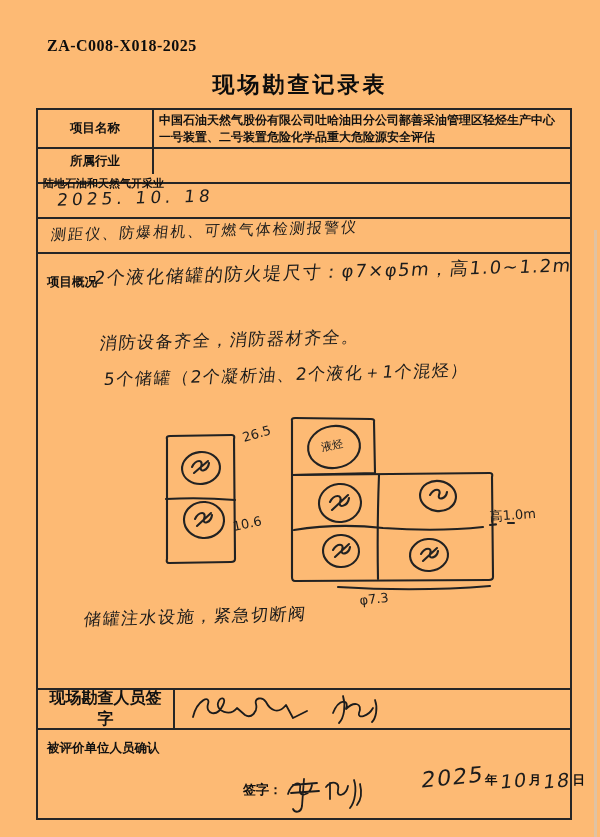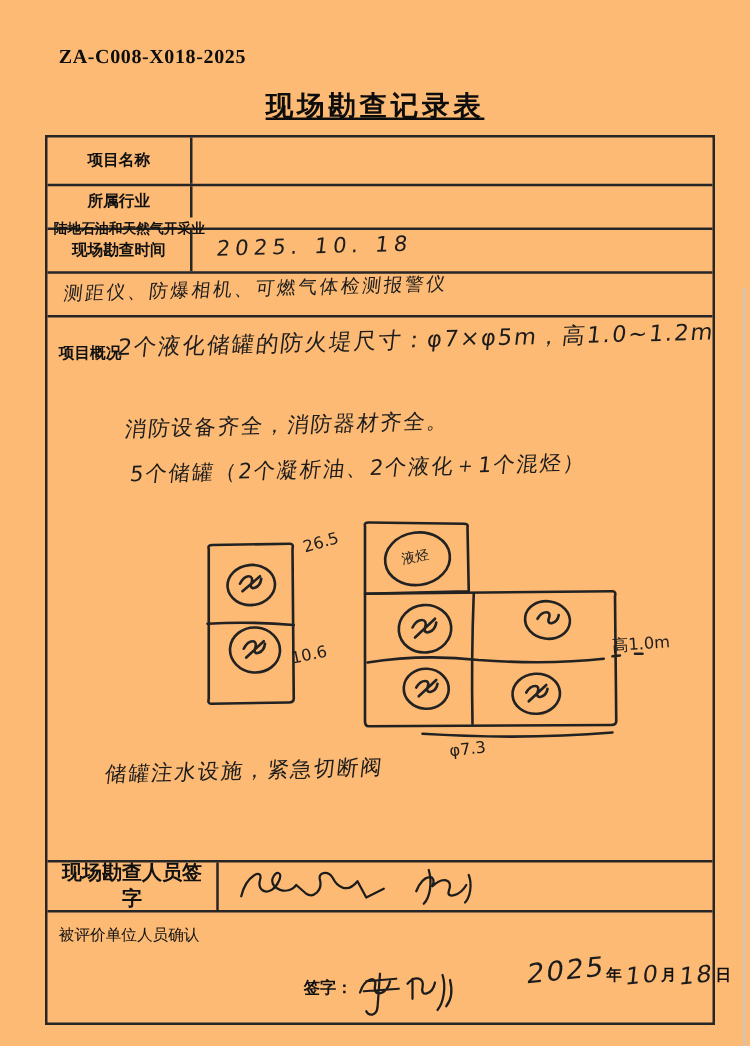--- a/index.html
+++ b/index.html
@@ -3,21 +3,21 @@
 <meta charset="utf-8">
 <style>
   html,body { margin:0; padding:0; background:#ffffff; }
   .page { position:relative; width:600px; height:837px; background:#fdba74; overflow:hidden;
           font-family:"Liberation Sans", sans-serif; color:#111; }
   .scan-edge { position:absolute; right:3px; top:230px; bottom:0; width:3px; background:#c9c9c9; opacity:.55; }
 
   .docnum { position:absolute; left:47px; top:37px; font-family:"Liberation Serif", serif;
             font-weight:bold; font-size:16px; letter-spacing:.5px; color:#0d0d0d; }
   .title  { position:absolute; left:0; top:70px; width:100%; text-align:center;
-            font-size:22px; font-weight:bold; letter-spacing:3px; color:#0d0d0d;text-decoration:underline; }
+            font-size:22px; font-weight:bold; letter-spacing:3px; color:#0d0d0d; }
 
   .table { position:absolute; left:36px; top:108px; width:532px; height:708px;
            border:2px solid #262626; box-sizing:content-box; display:flex; flex-direction:column; }
   .row { display:flex; border-bottom:2px solid #262626; box-sizing:border-box; }
   .r1 { height:39px; } .r2 { height:35px;flex-direction:column; } .r3 { height:35px; } .r4 { height:35px; }
   .r5 { height:436px; position:relative; display:block; }
   .r6 { height:40px; }
   .r7 { height:88px; border-bottom:none; position:relative; display:block; }
 
   .cell { box-sizing:border-box; }
@@ -44,50 +44,50 @@
 
   .diagram { position:absolute; left:100px; top:155px; }
   .diagram path, .diagram ellipse, .diagram line, .diagram rect
     { stroke:#222; stroke-width:2.1; fill:none; stroke-linecap:round; stroke-linejoin:round; }
   .dim { font-family:"DejaVu Sans", sans-serif; font-size:13px; fill:#1c1c1c; stroke:none; }
   .tank-label { font-family:"DejaVu Sans", sans-serif; font-size:11px; fill:#1c1c1c; stroke:none; }
 
   .sig-cell { flex:1; display:flex; align-items:center; padding-left:10px; }
   .sig path { stroke:#1c1c1c; stroke-width:1.8; fill:none; stroke-linecap:round; stroke-linejoin:round; }
 
-  .confirm-label { position:absolute; left:9px; top:10px; font-weight:normal; font-size:12.5px; }
+  .confirm-label { position:absolute; left:9px; top:10px; font-weight:bold; font-size:12.5px; }
   .sign-line { position:absolute; left:205px; top:42px; display:flex; align-items:center; }
   .sign-label { font-weight:bold; font-size:13px; padding-bottom:8px; }
   .date-line { position:absolute; left:382px; top:38px; display:flex; align-items:flex-end; }
   .date-line .unit { font-weight:bold; font-size:12.5px; padding:0 1px 8px 1px; }
   .date-line .hwnum { font-size:19px; padding:0 1px 4px 1px; transform:skewX(-12deg) rotate(-6deg); }
   .date-line .hwnum.big { font-size:22px; }
 </style>
 </head>
 <body>
 
 <div class="page">
   <div class="scan-edge"></div>
 
   <div class="docnum">ZA-C008-X018-2025</div>
   <div class="title">现场勘查记录表</div>
 
   <div class="table">
 
     <div class="row r1">
       <div class="cell lbl">项目名称</div>
+      <div class="cell val">中国石油天然气股份有限公司吐哈油田分公司鄯善采油管理区轻烃生产中心一号装置、二号装置危险化学品重大危险源安全评估</div>
     </div>
 
     <div class="row r2">
       <div class="cell lbl">所属行业</div>
       <div class="cell val plain">陆地石油和天然气开采业</div>
     </div>
 
     <div class="row r3">
-      <div class="cell lbl">现场勘查时间</div>
       <div class="cell val">
           <span class="hw hw-date">2025. 10. 18</span>
         </div>
     </div>
 
     <div class="row r4">
       <div class="cell val">
           <span class="hw hw-equip">测距仪、防爆相机、可燃气体检测报警仪</span>
         </div>
     </div>

